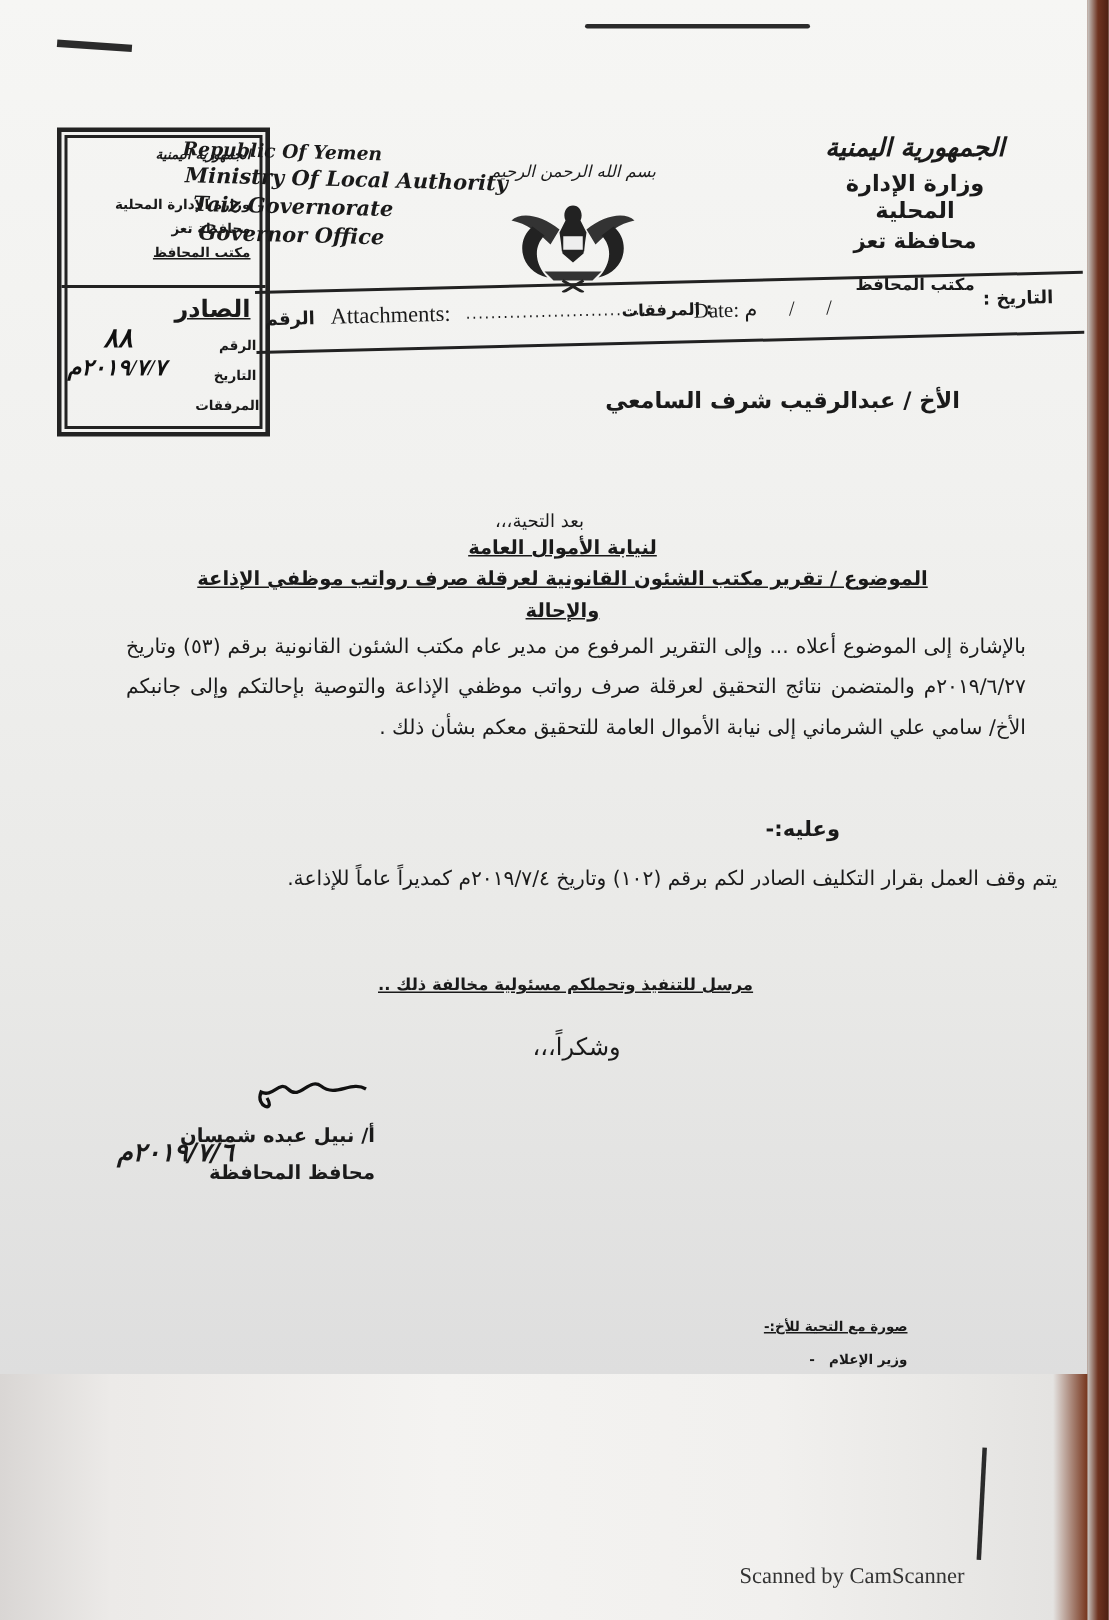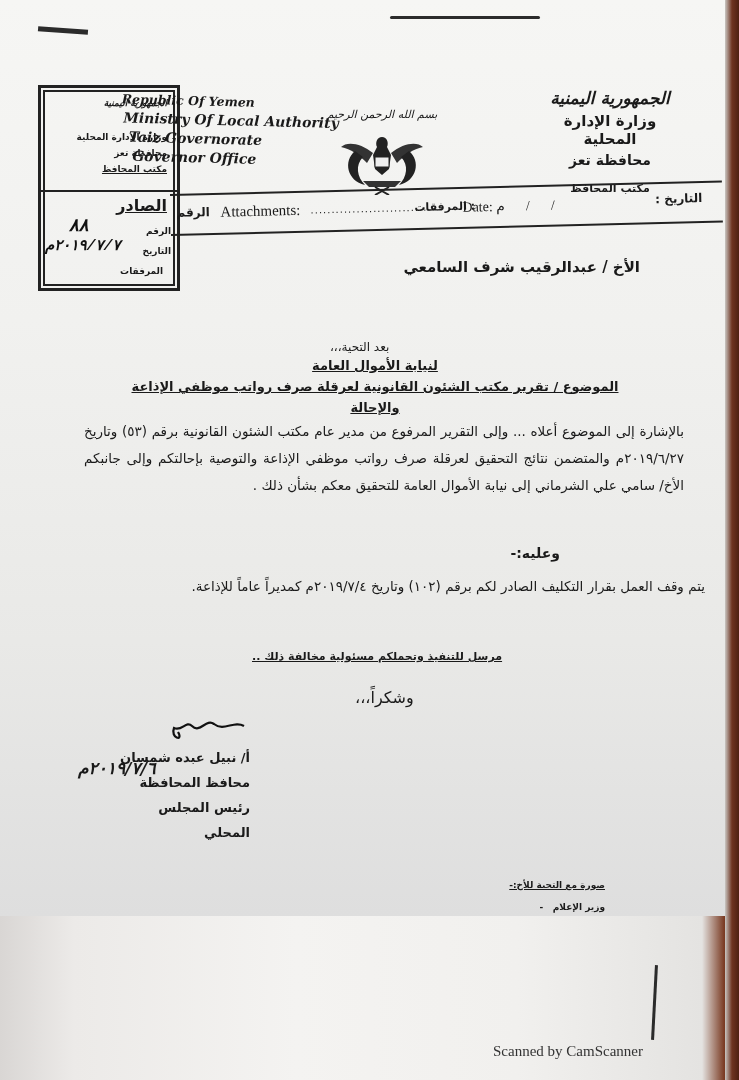--- a/index.html
+++ b/index.html
@@ -25,21 +25,21 @@
   .hdr-ar .l4 { font-size:11px; font-weight:bold; margin-top:14px; }
 
   
   .emblem { position:absolute; left:322px; top:108px; width:120px; height:95px; text-align:center; }
   .basmala { font-family:"DejaVu Serif", serif; font-size:11px; font-style:italic; }
 
   
   .stamp { position:absolute; left:38px; top:85px; width:136px; height:200px; border:3px solid #222; box-shadow: inset 0 0 0 2px #f2f2f0, inset 0 0 0 4px #222; }
   .stamp .sline { position:absolute; left:0; right:0; top:102px; border-top:2px solid #222; }
   .stamp .ar-small { position:absolute; right:10px; font-size:9px; font-weight:bold; }
-  .stamp .hand { font-family:Liberation Mono, monospace; font-style:italic; font-weight:bold; color:#111; }
+  .stamp .hand { font-family:Liberation Serif, serif; font-style:italic; font-weight:bold; color:#111; }
 
   
   .hdr-en { position:absolute; left:105px; top:92px; font-family:"DejaVu Serif", serif; font-style:italic; font-weight:bold; font-size:12.5px; line-height:19px; transform:rotate(1.5deg); }
   .hdr-en div:nth-child(1) { padding-left:16px; }
   .hdr-en div:nth-child(2) { padding-left:18px; font-size:14px; }
   .hdr-en div:nth-child(3) { padding-left:24px; font-size:14px; }
   .hdr-en div:nth-child(4) { padding-left:28px; font-size:14px; }
 
   
   .bar { position:absolute; left:170px; top:194px; width:552px; height:38px; transform:rotate(-1.4deg); transform-origin:left top; border-top:2px solid #222; border-bottom:2px solid #222; }
@@ -85,21 +85,21 @@
     <div class="ar-small rtl" style="top:10px;font-family:'DejaVu Serif',serif;font-style:italic;">الجمهورية اليمنية</div>
     <div class="ar-small rtl" style="top:44px;">وزارة الإدارة المحلية</div>
     <div class="ar-small rtl" style="top:60px;">محافظة تعز</div>
     <div class="ar-small rtl" style="top:76px;text-decoration:underline;">مكتب المحافظ</div>
     <div class="sline"></div>
     <div class="ar-small rtl" style="top:108px;font-size:16px;text-decoration:underline;">الصادر</div>
     <div class="ar-small rtl" style="top:138px;right:6px;">الرقم</div>
     <div class="hand rtl" style="position:absolute;top:126px;left:28px;font-size:18px;">٨٨</div>
     <div class="ar-small rtl" style="top:158px;right:6px;">التاريخ</div>
     <div class="hand rtl" style="position:absolute;top:148px;left:4px;font-size:15px;">٢٠١٩/٧/٧م</div>
-    <div class="ar-small rtl" style="top:178px;right:14px;">المرفقات</div>
+    <div class="ar-small rtl" style="top:178px;right:4px;">المرفقات</div>
   </div>
 
   <div class="hdr-en">
     <div>Republic Of Yemen</div>
     <div>Ministry Of Local Authority</div>
     <div>Taiz Governorate</div>
     <div>Governor Office</div>
   </div>
 
   <div class="emblem">
@@ -154,21 +154,20 @@
   <div class="signature-scrawl">
     <svg width="180" height="40" viewBox="0 0 180 40">
       <path d="M170 14 C160 8 150 20 140 12 C132 6 126 22 118 14 C112 8 108 20 100 16 C96 26 110 30 104 20" stroke="#111" stroke-width="2.2" fill="none"></path>
     </svg>
     <div class="rtl" style="position:absolute;left:4px;top:6px;font-family:'DejaVu Serif',serif;font-style:italic;font-size:17px;font-weight:bold;margin-top:40px;">٢٠١٩/٧/٦م</div>
   </div>
 
   <div class="sig-block rtl">
     <div>أ/ نبيل عبده شمسان</div>
     <div>محافظ المحافظة</div>
-    <div>رئيس المجلس المحلي</div>
   </div>
 
   <div class="cc rtl">
     <div class="title">صورة مع التحية للأخ:-</div>
     <div class="item"><span>وزير الإعلام</span>&nbsp;&nbsp;&nbsp;<span>-</span></div>
   </div>
 
   <div class="scanned">Scanned by CamScanner</div>
 </div>
 

